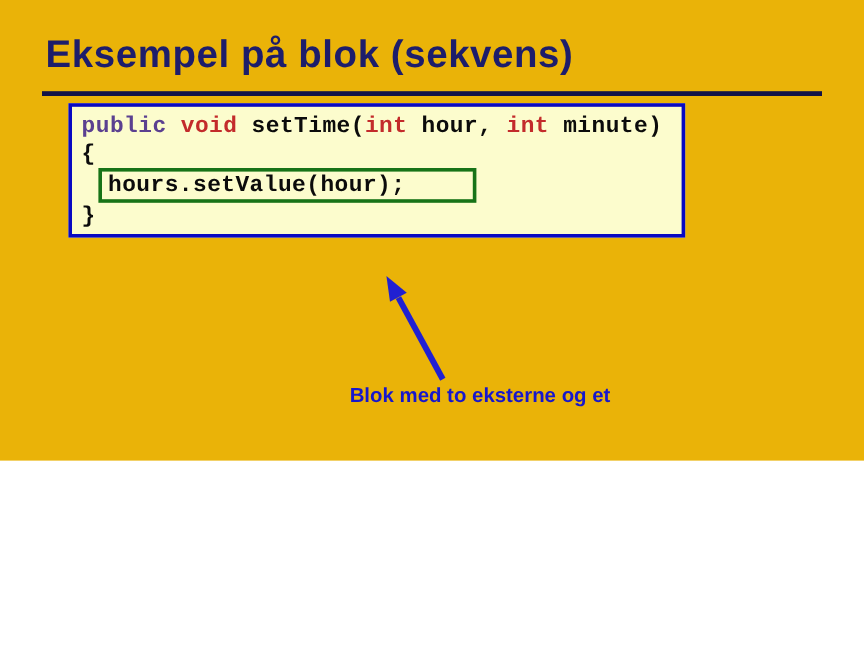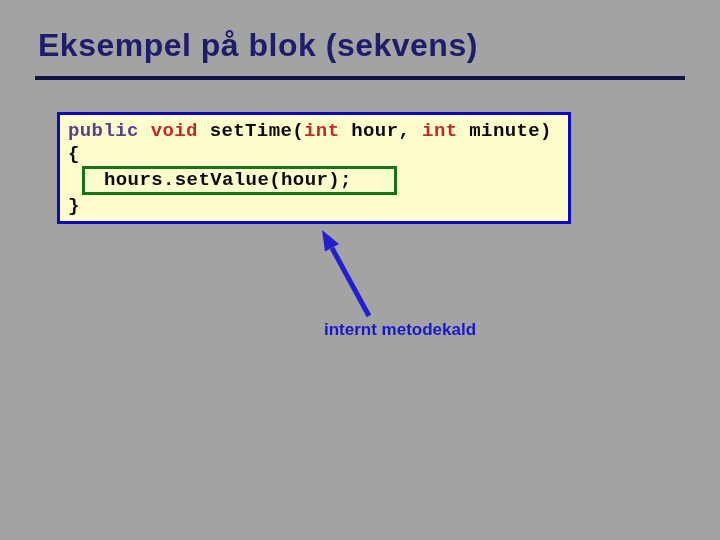--- a/index.html
+++ b/index.html
@@ -1,21 +1,21 @@
 <!DOCTYPE html>
 <html><head>
 <meta charset="utf-8">
 <style>
   * { margin: 0; padding: 0; box-sizing: border-box; }
   html, body { background: #ffffff; }
   .slide {
     position: relative;
     width: 720px;
-    height: 540px;
-    background: #a3a3a3;
+    height: 384px;
+    background: #eab308;
     overflow: hidden;
     font-family: "Liberation Sans", sans-serif;
   }
   .title {
     position: absolute;
     left: 38px;
     top: 27px;
     font-size: 32px;
     font-weight: 700;
     letter-spacing: 0.5px;
@@ -26,42 +26,42 @@
     position: absolute;
     left: 35px;
     top: 76px;
     width: 650px;
     height: 4px;
     background: #131347;
   }
   .code-box {
     position: absolute;
     left: 57px;
-    top: 112px;
+    top: 86px;
     width: 514px;
     border: 3px solid #0909c2;
     background: #fcfccd;
     padding: 5px 0 3px 8px;
     font-family: "Liberation Mono", "DejaVu Sans Mono", monospace;
     font-size: 19px;
     font-weight: 700;
     line-height: 23px;
     letter-spacing: 0.4px;
     color: #0b0b0b;
   }
   .code-line { white-space: pre; }
   .tok { white-space: pre; }
   .kw-modifier { color: #5b4090; }
   .kw-type { color: #c32b2b; }
   .plain { color: #0b0b0b; }
   .inner-box {
     margin-left: 14px;
     width: 315px;
     border: 3px solid #177317;
-    padding-left: 19px;
+    padding-left: 5px;
   }
   .arrow-svg {
     position: absolute;
     left: 300px;
     top: 222px;
     width: 90px;
     height: 100px;
   }
   .arrow-line { stroke: #2020d2; stroke-width: 5; }
   .arrow-head { fill: #2020d2; }
@@ -102,18 +102,18 @@
     </div>
     <div class="code-line">}</div>
   </div>
 
   <svg class="arrow-svg" viewBox="0 0 90 100" xmlns="http://www.w3.org/2000/svg">
     <line class="arrow-line" x1="69" y1="94" x2="32" y2="26"></line>
     <polygon class="arrow-head" points="22,8 39,22 25,29.5"></polygon>
   </svg>
 
   <div class="caption">
-    <div>internt metodekald</div>
+    <div>Blok med to eksterne og et</div>
   </div>
 
   <div class="page-number">10</div>
 
 </div>
 
 </body></html>

